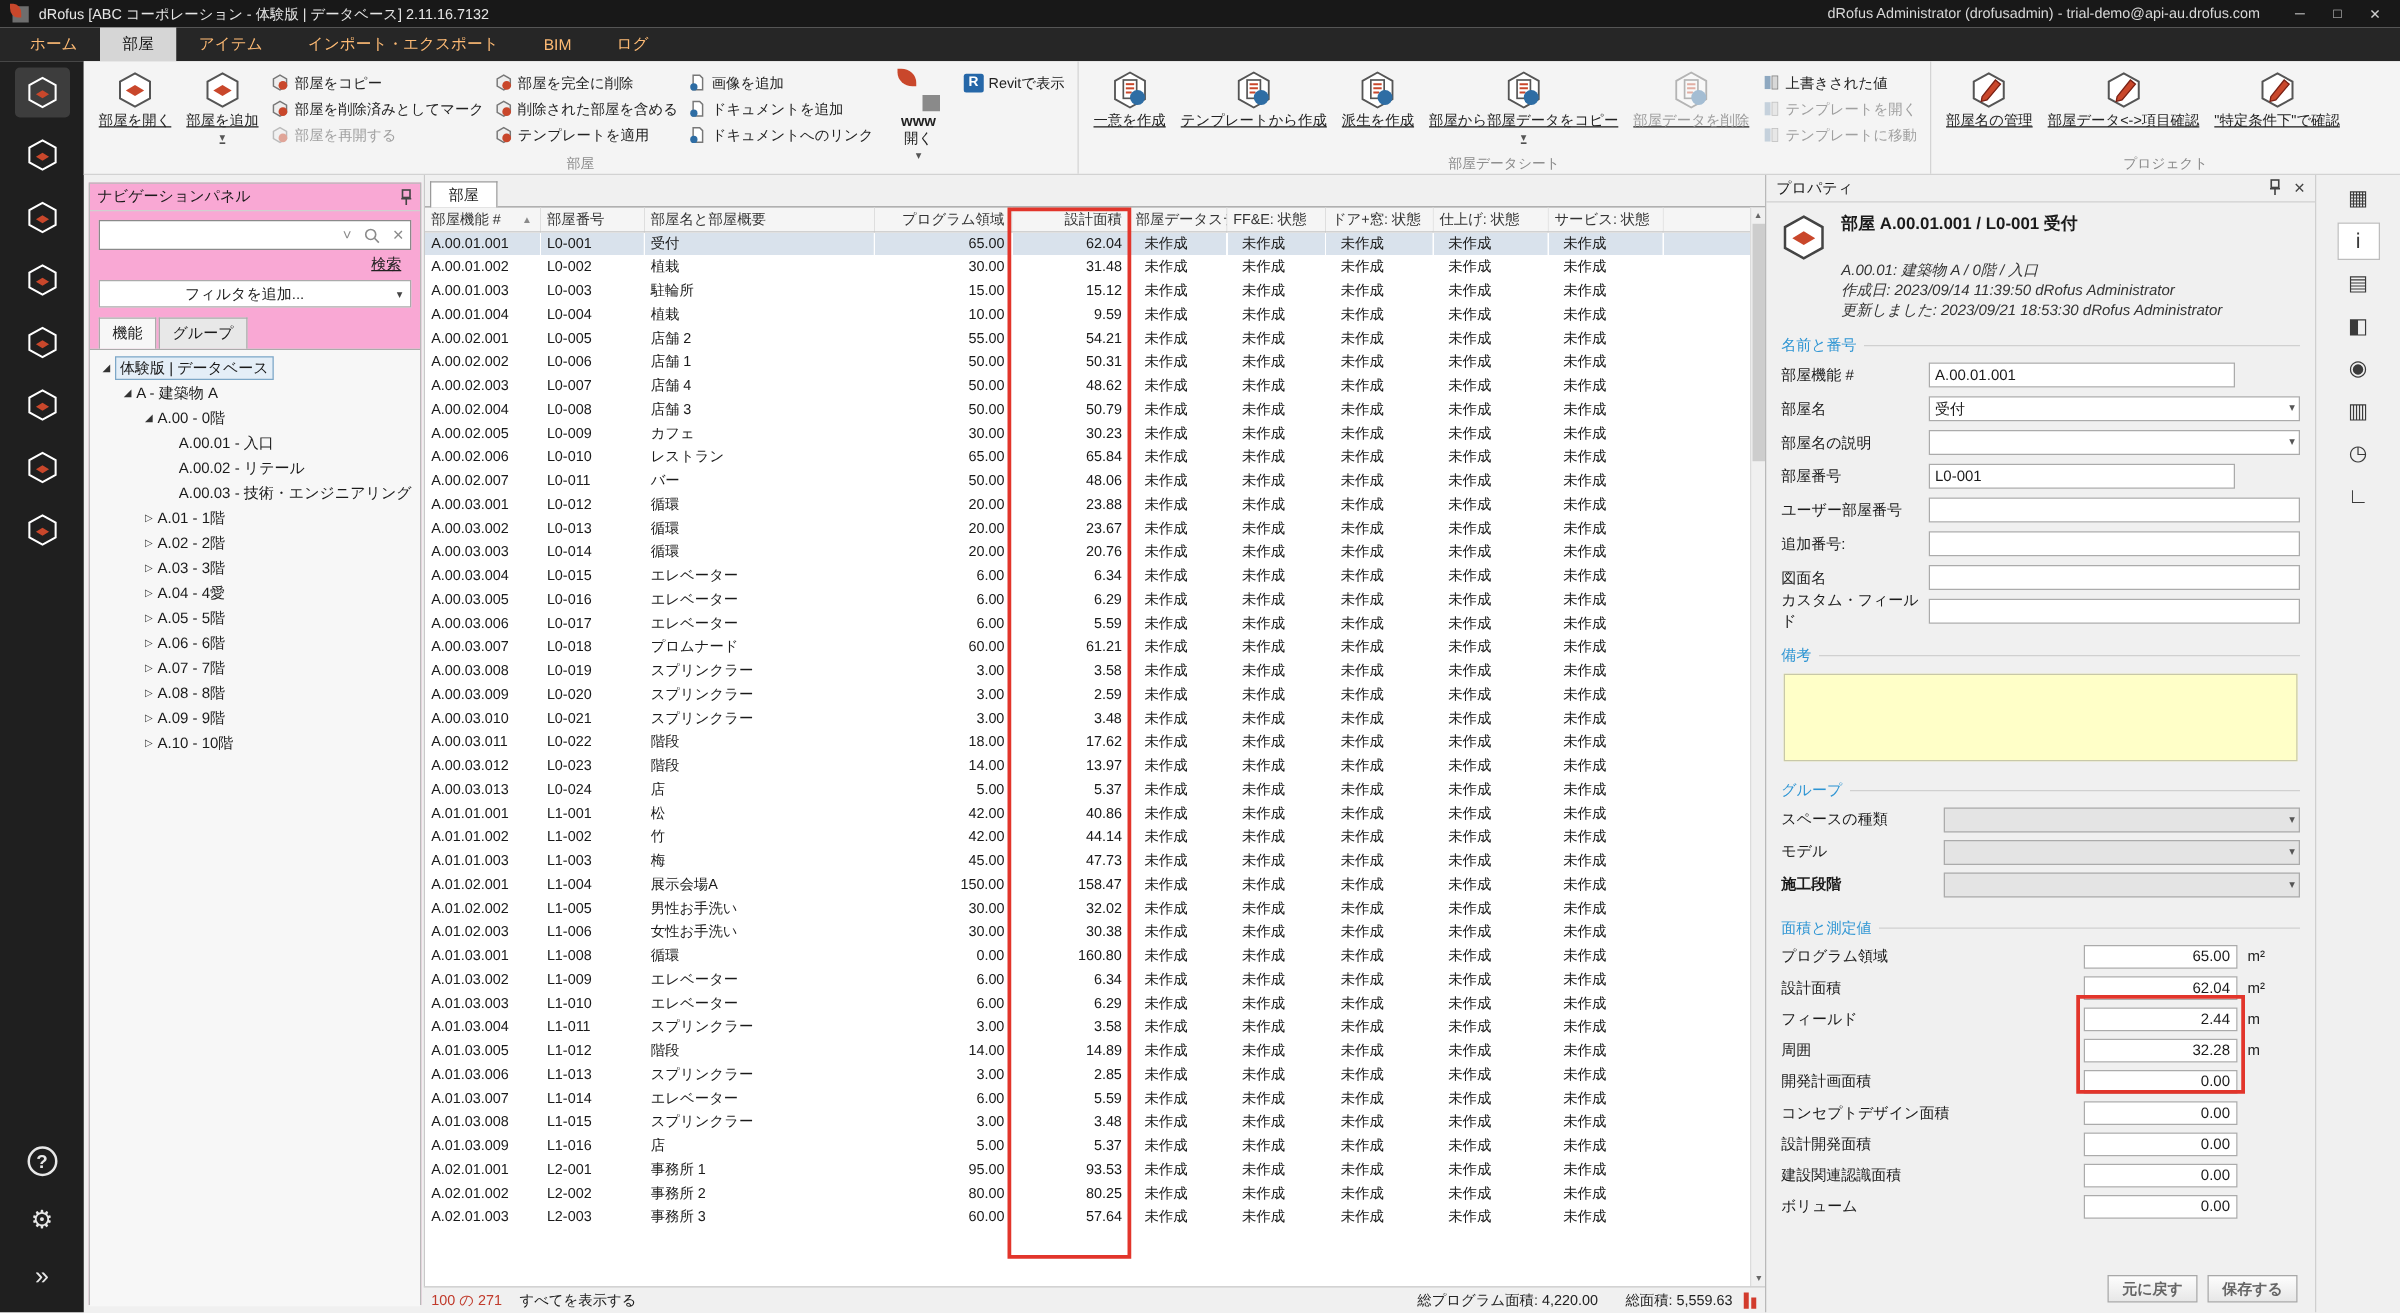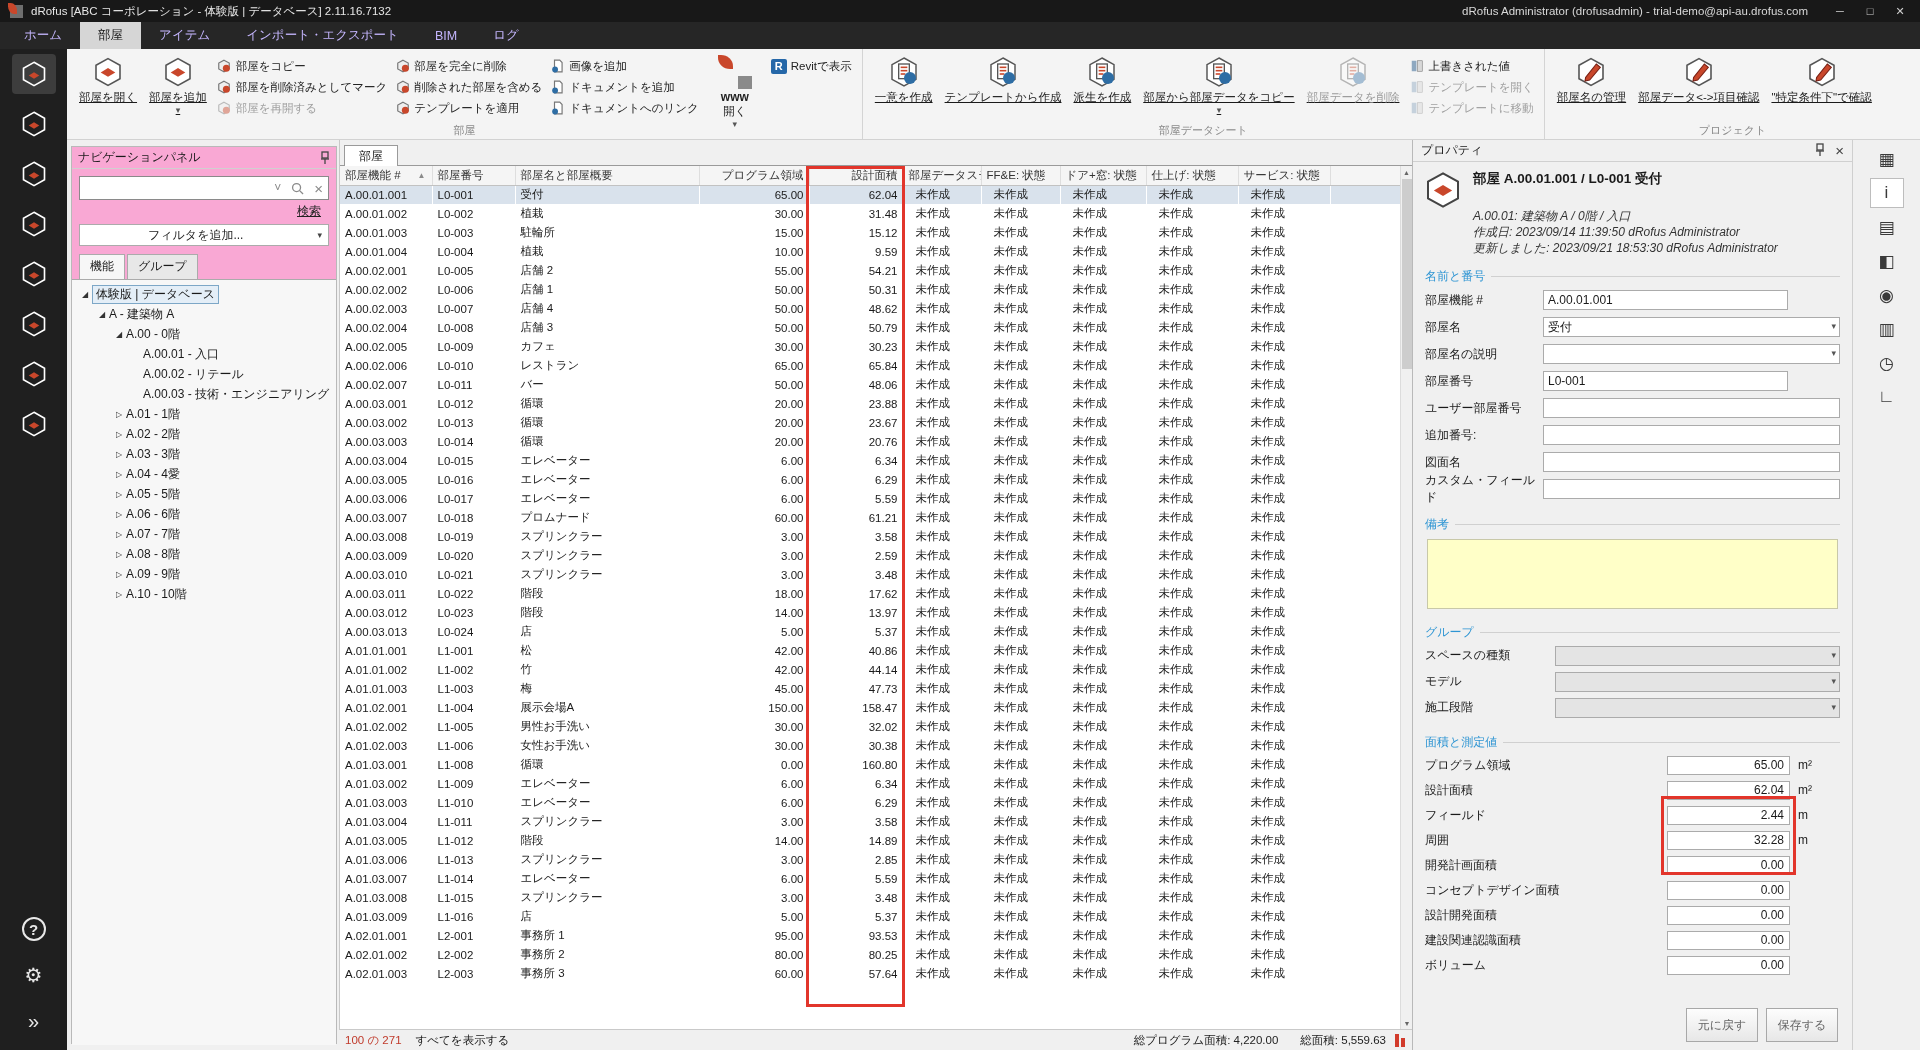--- a/index.html
+++ b/index.html
@@ -11,21 +11,21 @@
   .titlebar .logo { width:13px; height:13px; margin:0 8px 0 10px; position:relative; background:#6e6e6e; }
   .titlebar .logo::after { content:""; position:absolute; left:-2px; top:-2px; width:9px; height:11px; background:#c9472b; border-radius:0 70% 0 70%; }
   .titlebar .title { flex:0 0 auto; }
   .titlebar .spacer { flex:1; }
   .titlebar .user { margin-right:18px; color:#d8d8d8; }
   .win-btns { display:flex; gap:2px; margin-right:6px; }
   .win-btn { width:28px; height:20px; display:flex; align-items:center; justify-content:center; color:#cfcfcf; font-size:11px; }
 
   
   .menubar { position:absolute; left:0; top:22px; width:1920px; height:27px; background:#262626; display:flex; align-items:stretch; padding-left:6px; }
-  .menu-tab { padding:0 18px; display:flex; align-items:center; color:#c4b5fd; font-size:12.5px; }
+  .menu-tab { padding:0 18px; display:flex; align-items:center; color:#fdba74; font-size:12.5px; }
   .menu-tab.active { background:#d6d6d6; color:#141414; }
 
   
   .sidebar { position:absolute; left:0; top:49px; width:67px; height:1001px; background:#1f1f1f; }
   .side-icon { width:67px; height:50px; display:flex; align-items:center; justify-content:center; }
   .side-icon .tile { width:44px; height:40px; display:flex; align-items:center; justify-content:center; border-radius:4px; }
   .side-icon.selected .tile { background:#3d3d3d; }
   .side-glyphs { position:absolute; bottom:6px; left:0; width:67px; }
   .side-glyph { width:67px; height:46px; display:flex; align-items:center; justify-content:center; color:#e8e8e8; font-size:20px; }
   .side-glyph .qm { width:24px; height:24px; border:2px solid #e8e8e8; border-radius:50%; display:flex; align-items:center; justify-content:center; font-size:15px; font-weight:bold; }
@@ -124,21 +124,21 @@
   .prop-row.combo .prop-input { padding-right:16px; }
   .notes-box { margin:4px 2px 2px 2px; height:70px; background:#ffffc8; border:1px solid #c8c8a8; }
   .grp-row .prop-input { background:#e4e4e4; }
   .area-sec { position:relative; }
   .area-row { display:flex; align-items:center; height:25px; }
   .area-label { width:160px; flex:0 0 160px; font-size:12px; }
   .area-input { flex:0 0 123px; height:19px; background:#fff; border:1px solid #ababab; text-align:right; padding:0 5px; line-height:17px; margin-left:82px; }
   .area-unit { width:34px; padding-left:8px; font-size:12px; color:#222; }
   .area-red-box { position:absolute; left:236px; top:45px; width:135px; height:79px; border:3px solid #e2352b; pointer-events:none; }
   .props-btns { position:absolute; right:14px; bottom:8px; display:flex; gap:8px; }
-  .pbtn { min-width:72px; height:34px; background:linear-gradient(#fdfdfd,#e7e7e7); border:1px solid #a8a8a8; color:#666; font-size:12px; display:flex; align-items:center; justify-content:center; }
+  .pbtn { min-width:72px; height:22px; background:linear-gradient(#fdfdfd,#e7e7e7); border:1px solid #a8a8a8; color:#666; font-size:12px; display:flex; align-items:center; justify-content:center;font-weight:bold; }
 
   
   .rightstrip { position:absolute; left:1852px; top:140px; width:68px; height:910px; background:#f0f0f0; border-left:1px solid #cfcfcf; display:flex; flex-direction:column; align-items:center; padding-top:4px; }
   .rs-icon { width:34px; height:30px; display:flex; align-items:center; justify-content:center; color:#3a3a3a; font-size:17px; margin-bottom:4px; }
   .rs-icon.selected { background:#fff; border:1px solid #bdbdbd; }
 
   svg { display:block; }
 </style>
 </head>
 <body>
@@ -1423,21 +1423,21 @@
         </div>
 
         <div class="prop-row grp-row" style="height:26px;">
           <span class="prop-label" style="width:130px;flex:0 0 130px;">モデル</span>
           <span class="prop-input">
             <span class="val"></span>
             <span class="caret">▾</span>
           </span>
         </div>
 
-        <div class="prop-row grp-row" style="height:26px;">
+        <div class="prop-row grp-row" style="height:26px;font-weight:bold;">
           <span class="prop-label" style="width:130px;flex:0 0 130px;">施工段階</span>
           <span class="prop-input">
             <span class="val"></span>
             <span class="caret">▾</span>
           </span>
         </div>
       </div>
   </fieldset>
 
   <fieldset class="sec area-sec">

